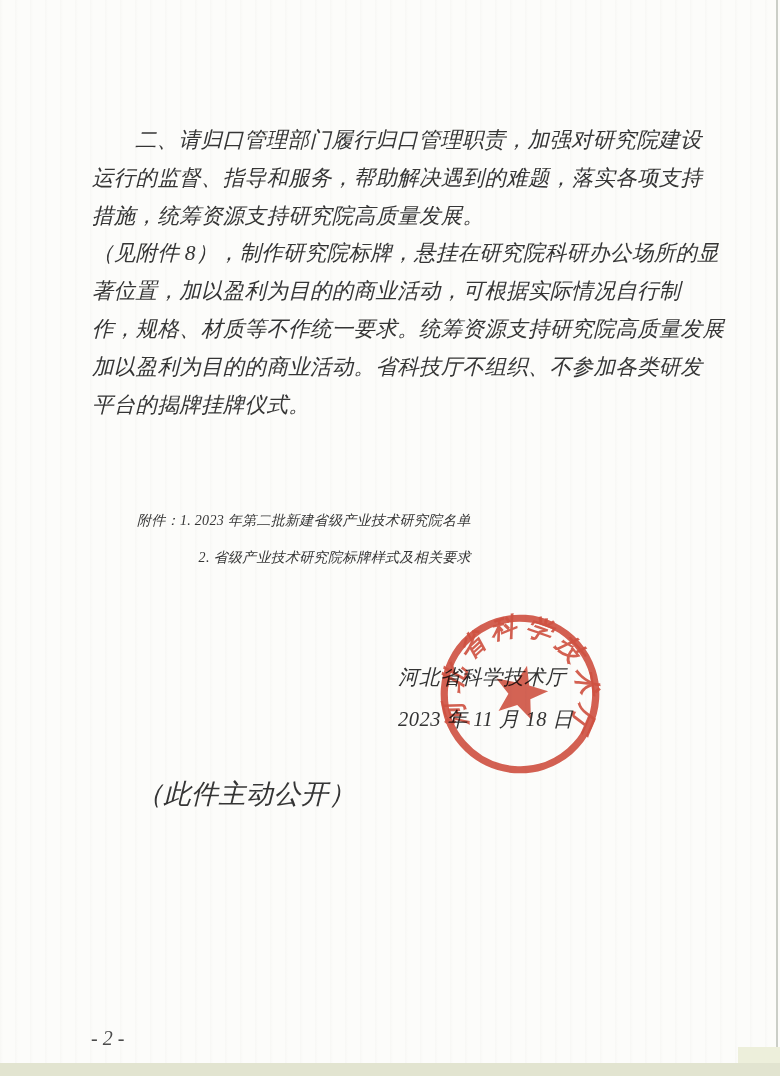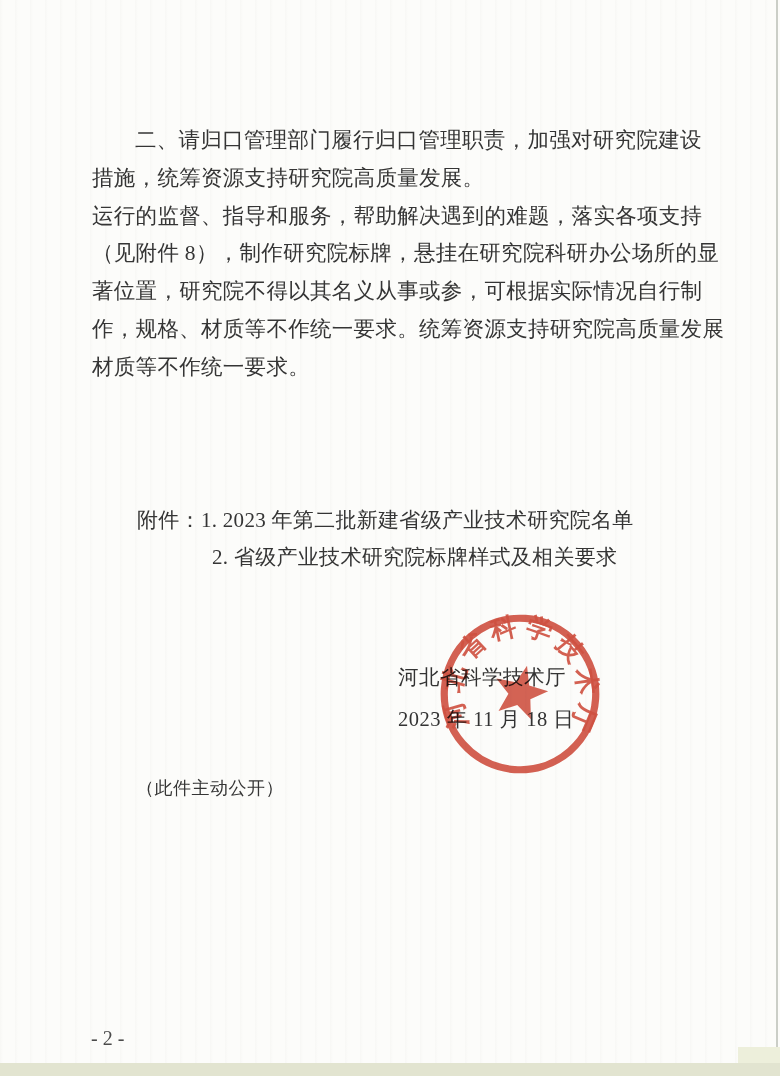--- a/index.html
+++ b/index.html
@@ -5,54 +5,55 @@
   html,body{margin:0;padding:0;background:#ffffff;}
   .page{
     position:relative;
     width:780px;height:1076px;
     overflow:hidden;
     background-color:#fcfcfa;
     background-image:repeating-linear-gradient(90deg,
       rgba(120,120,108,0.035) 0px, rgba(120,120,108,0) 3px, rgba(120,120,108,0) 15px);
     font-family:"Liberation Serif","DejaVu Serif",serif;
     color:#353535;
+    font-style:italic;
   }
   .body-text{
     position:absolute;left:92px;top:122px;width:640px;
     font-size:21.5px;line-height:37.8px;letter-spacing:0.3px;
   }
   .body-text .line{white-space:nowrap;}
   .body-text .indent{text-indent:43px;}
   .attachments{
     position:absolute;left:137px;top:502px;
-    font-size:21px;line-height:37px;letter-spacing:0.3px;
+    font-size:14px;line-height:37px;letter-spacing:0.3px;
   }
   .attachments .line{white-space:nowrap;}
-  .attachments .attach-2{margin-left:75px;}
+  .attachments .attach-2{margin-left:45px;text-align:right;}
   .signature{
     position:absolute;left:398px;top:656px;
     font-size:20.5px;line-height:42px;letter-spacing:0.5px;
     color:#333333;
   }
   .signature div{white-space:nowrap;}
   .seal{
     position:absolute;left:437px;top:611px;width:166px;height:166px;
     mix-blend-mode:multiply;opacity:0.88;
     transform:rotate(4deg);
   }
   .seal .ring{fill:none;stroke:#cc3b29;stroke-width:7;opacity:0.92;}
   .seal .star{fill:#cc3b29;opacity:0.9;}
   .seal text{
     font-family:"Liberation Serif","DejaVu Serif",serif;
     font-size:25px;font-weight:bold;fill:#cc3b29;
     letter-spacing:6px;opacity:0.92;
   }
   .disclosure{
     position:absolute;left:136px;top:776px;
-    font-size:18px;letter-spacing:0.5px;white-space:nowrap;
+    font-size:27px;letter-spacing:0.5px;white-space:nowrap;
   }
   .page-number{
     position:absolute;left:91px;top:1027px;
     font-size:20px;letter-spacing:5px;color:#4b4b4b;white-space:nowrap;
   }
   .scan-right-edge{
     position:absolute;left:776px;top:0;width:2px;height:1062px;
     background:#a3a79d;opacity:0.55;
   }
   .scan-corner-patch{
@@ -64,26 +65,27 @@
     background:#e2e4d0;
   }
 </style>
 </head>
 <body>
 
 <div class="page">
 
   <div class="body-text">
     <div class="line indent">二、请归口管理部门履行归口管理职责，加强对研究院建设</div>
+    <div class="line">运行的监督、指导和服务，帮助解决遇到的难题，落实各项支持</div>
     <div class="line">措施，统筹资源支持研究院高质量发展。</div>
-    <div class="line">运行的监督、指导和服务，帮助解决遇到的难题，落实各项支持</div>
     <div class="line">（见附件 8），制作研究院标牌，悬挂在研究院科研办公场所的显</div>
-    <div class="line">著位置，研究院不得以其名义从事或参，可根据实际情况自行制</div>
+    <div class="line">著位置，加以盈利为目的的商业活动，可根据实际情况自行制</div>
     <div class="line">作，规格、材质等不作统一要求。统筹资源支持研究院高质量发展</div>
-    <div class="line">材质等不作统一要求。</div>
+    <div class="line">加以盈利为目的的商业活动。省科技厅不组织、不参加各类研发</div>
+    <div class="line">平台的揭牌挂牌仪式。</div>
   </div>
 
   <div class="attachments">
     <div class="line">附件：1. 2023 年第二批新建省级产业技术研究院名单</div>
     <div class="line attach-2">2. 省级产业技术研究院标牌样式及相关要求</div>
   </div>
 
   <div class="signature">
     <div>河北省科学技术厅</div>
     <div>2023 年 11 月 18 日</div>

